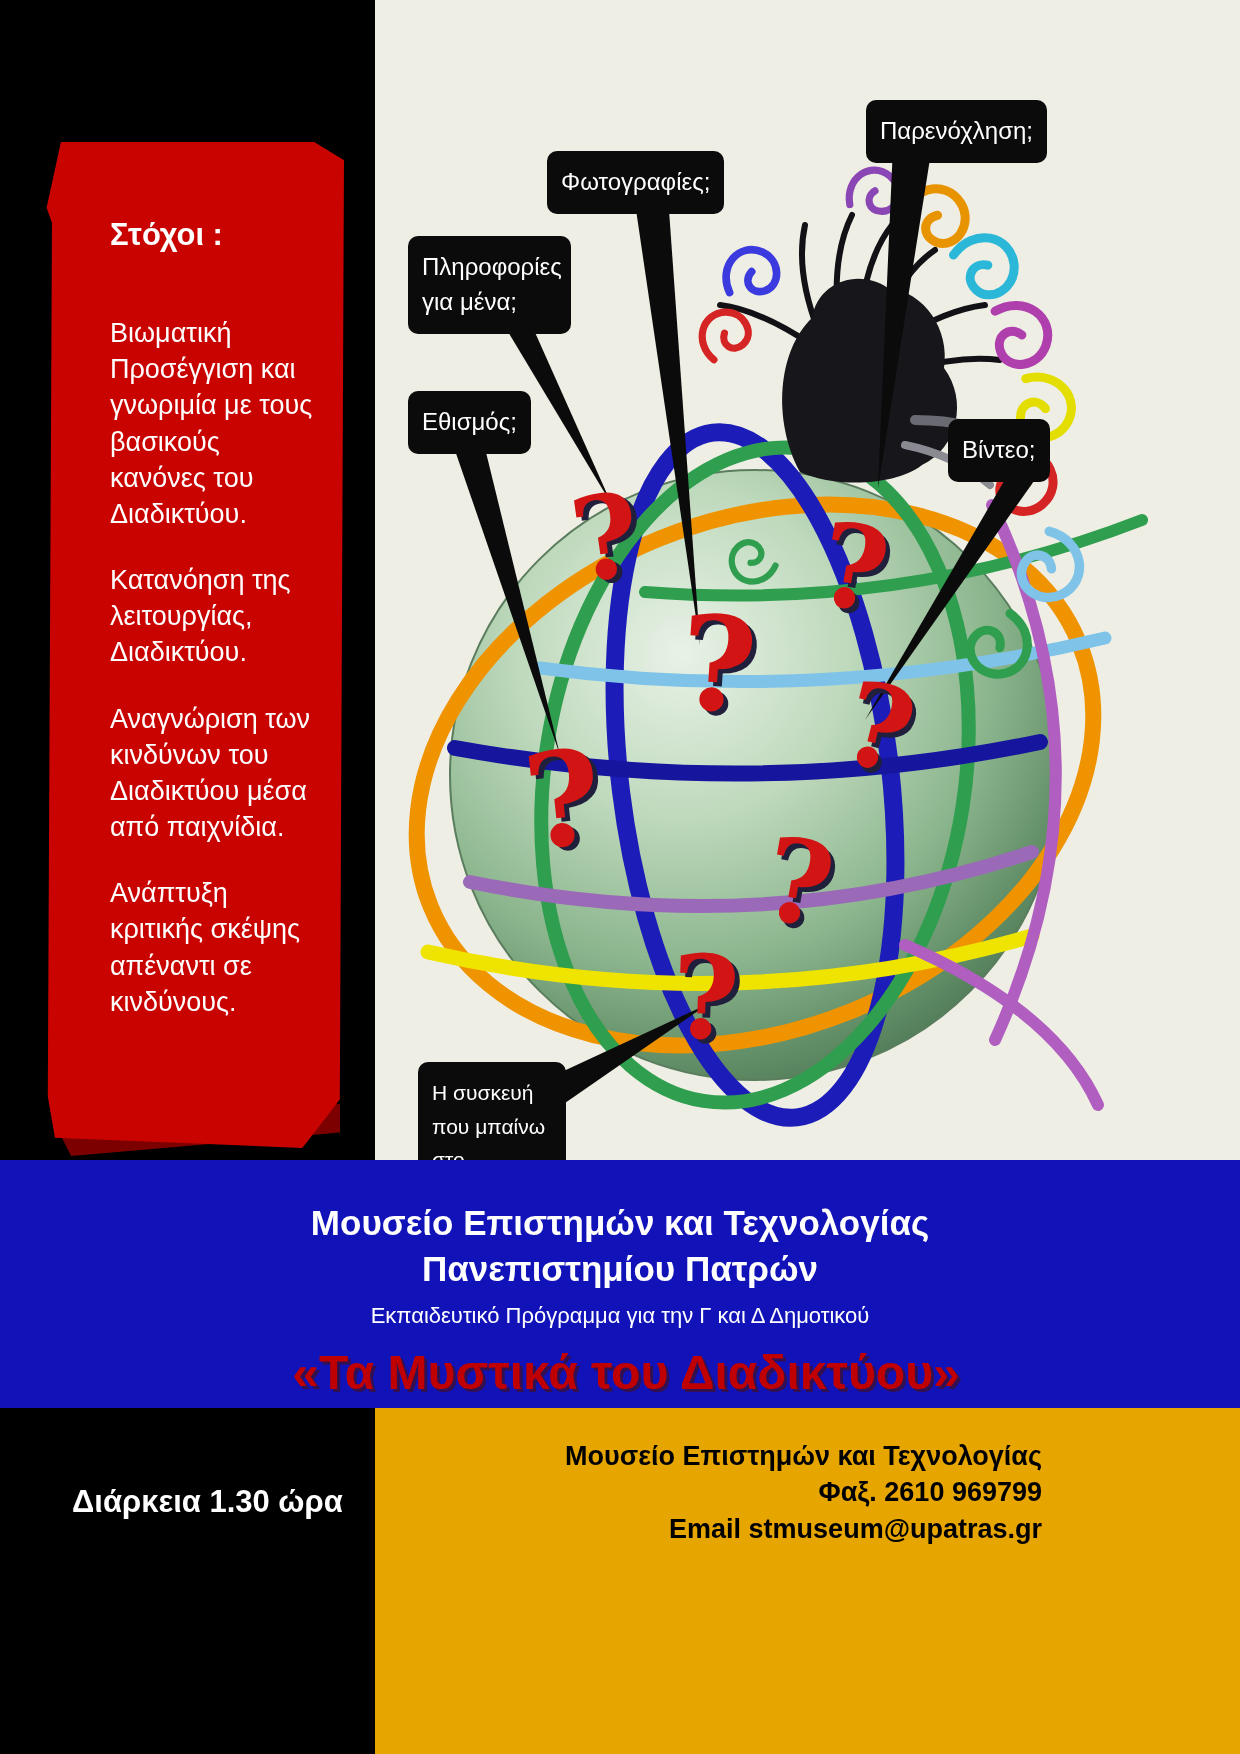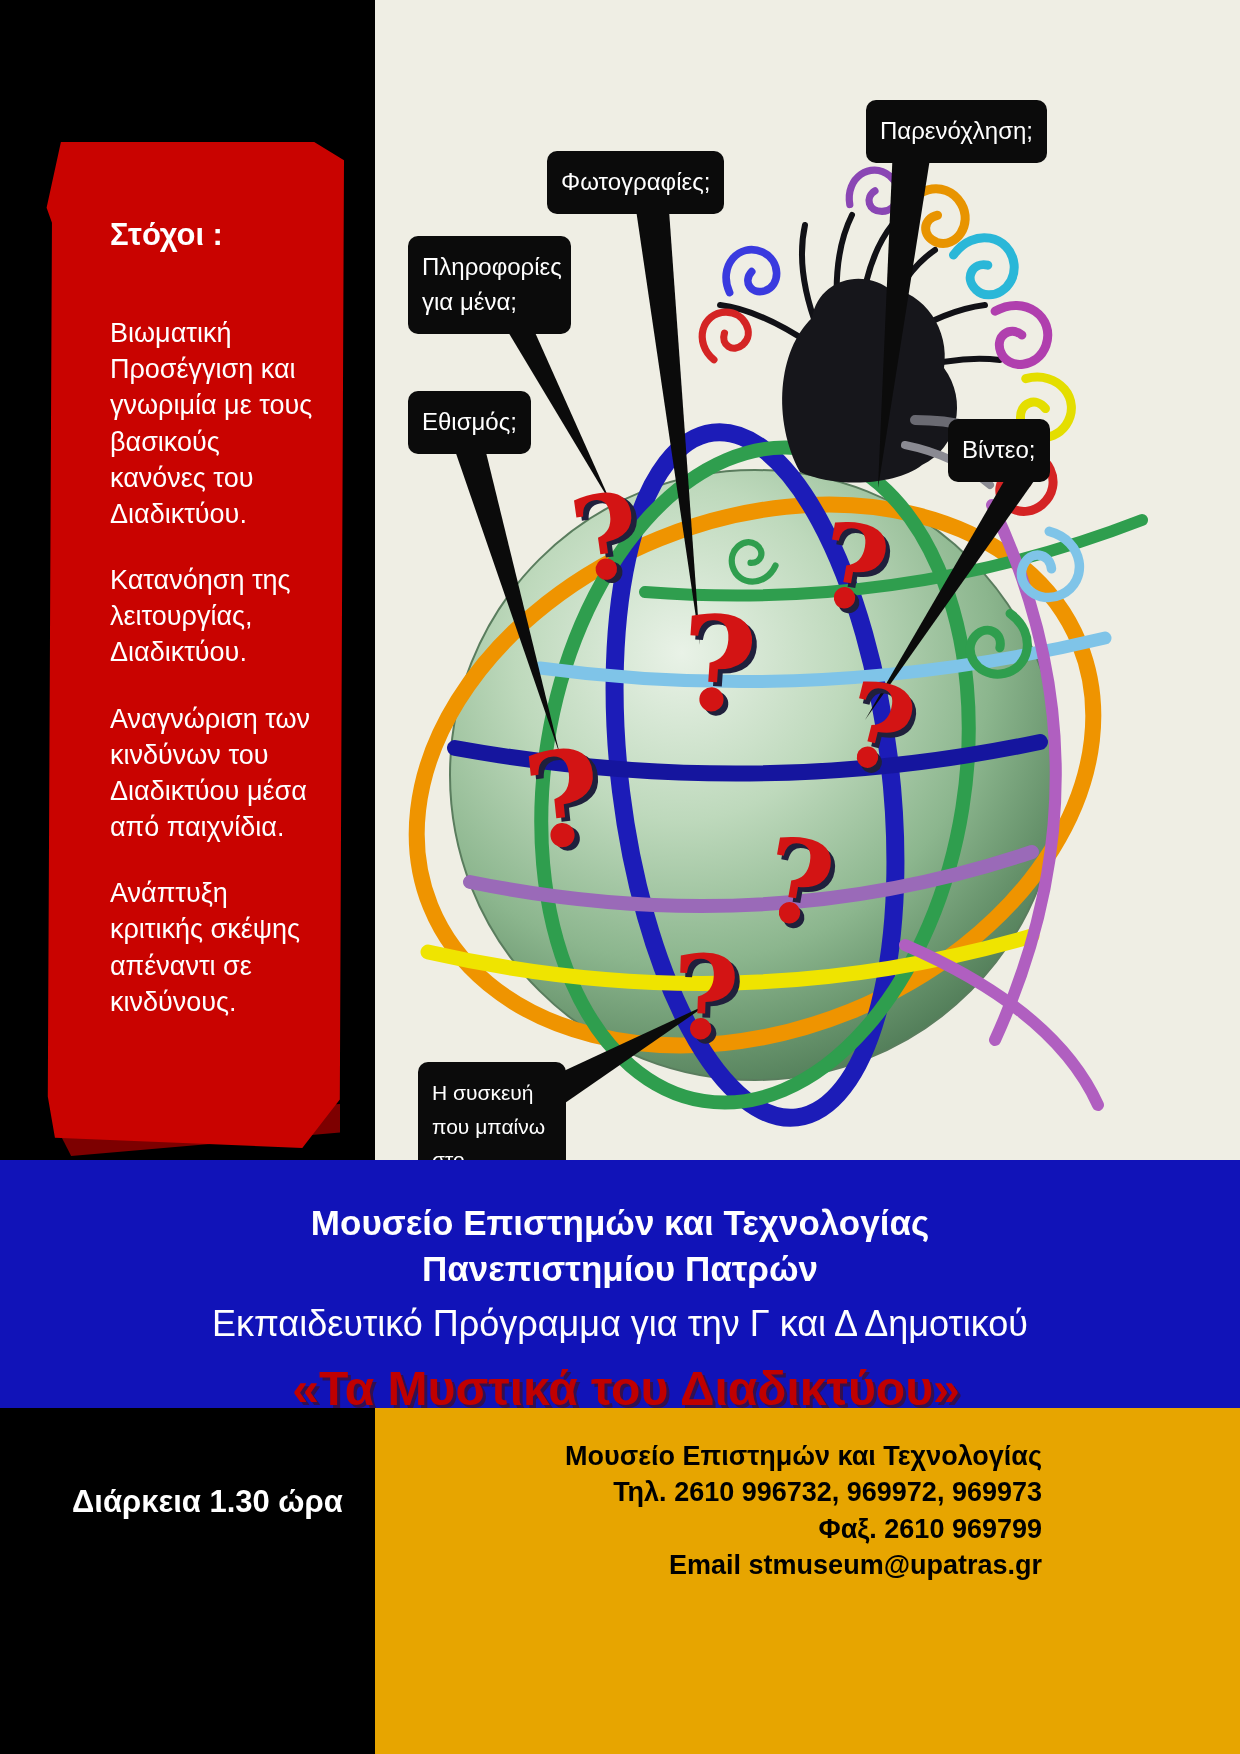--- a/index.html
+++ b/index.html
@@ -58,21 +58,21 @@
   }
   .blue-band {
     position:absolute; left:0; top:1160px;
     width:1240px; height:248px;
     background:#1113b8;
     color:#fff; text-align:center;
     padding-top:40px;
     z-index:7;
   }
   .band-l1 { font-size:35px; font-weight:bold; line-height:1.3; }
-  .band-l3 { font-size:36px; margin-top:12px; }
+  .band-l3 { font-size:22px; margin-top:12px; }
   .band-title {
     font-size:48px; font-weight:bold;
     color:#c00000;
     margin-top:16px;
     text-shadow:3px 3px 0 #33104f;
     margin-left:12px;
   }
   .gold-band {
     position:absolute; left:375px; top:1408px;
     width:865px; height:346px;
@@ -187,18 +187,17 @@
 
 <div class="blue-band">
   <div class="band-l1">Μουσείο  Επιστημών και Τεχνολογίας</div>
   <div class="band-l1">Πανεπιστημίου Πατρών</div>
   <div class="band-l3">Εκπαιδευτικό Πρόγραμμα για την Γ και Δ Δημοτικού</div>
   <div class="band-title">«Τα Μυστικά του Διαδικτύου»</div>
 </div>
 
 <div class="gold-band">
   <div class="contact-line">Μουσείο Επιστημών και Τεχνολογίας</div>
-  <div class="contact-line">Τηλ. 2610 996732, 969972, 969973</div>
   <div class="contact-line">Φαξ. 2610 969799</div>
   <div class="contact-line">Email stmuseum@upatras.gr</div>
 </div>
 
 <div class="duration">Διάρκεια  1.30 ώρα</div>
 
 </body></html>

